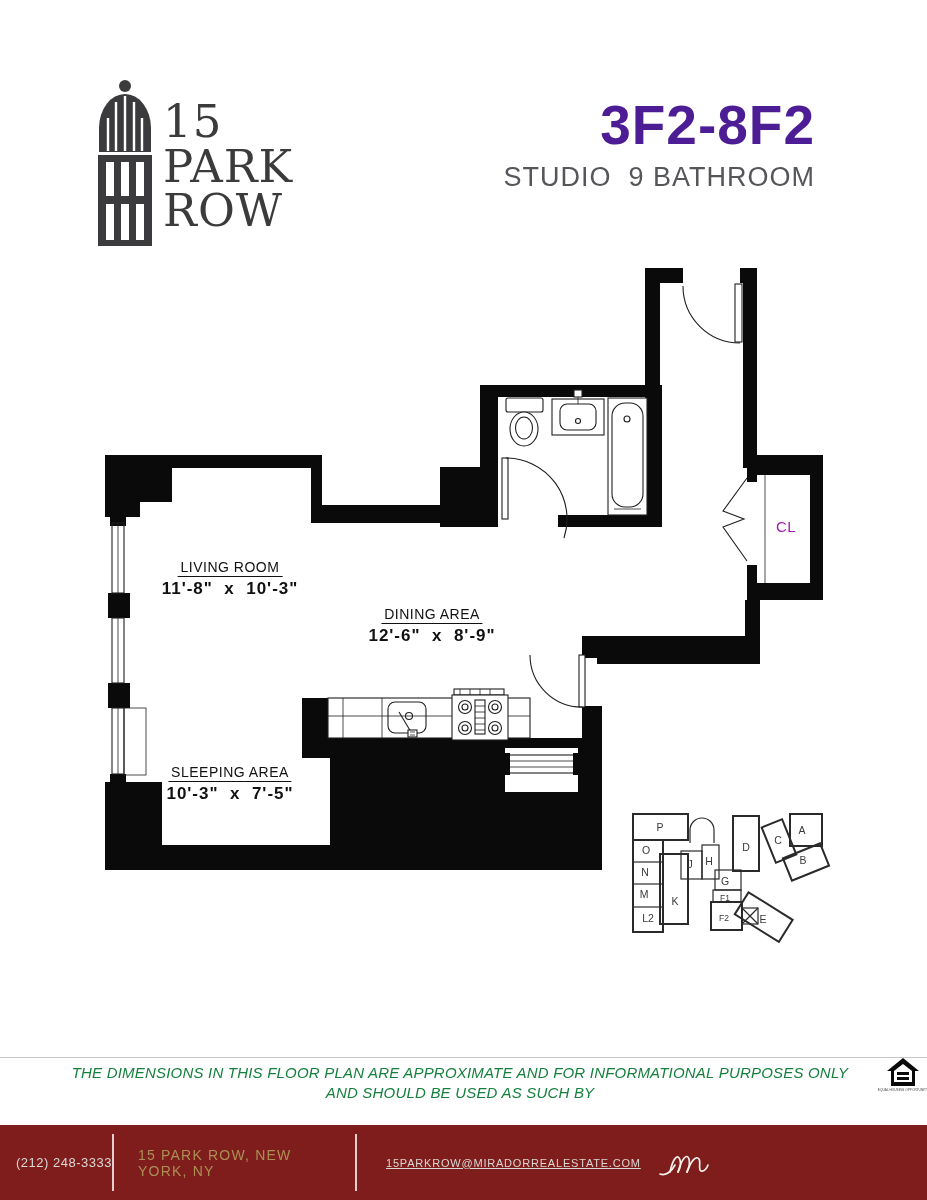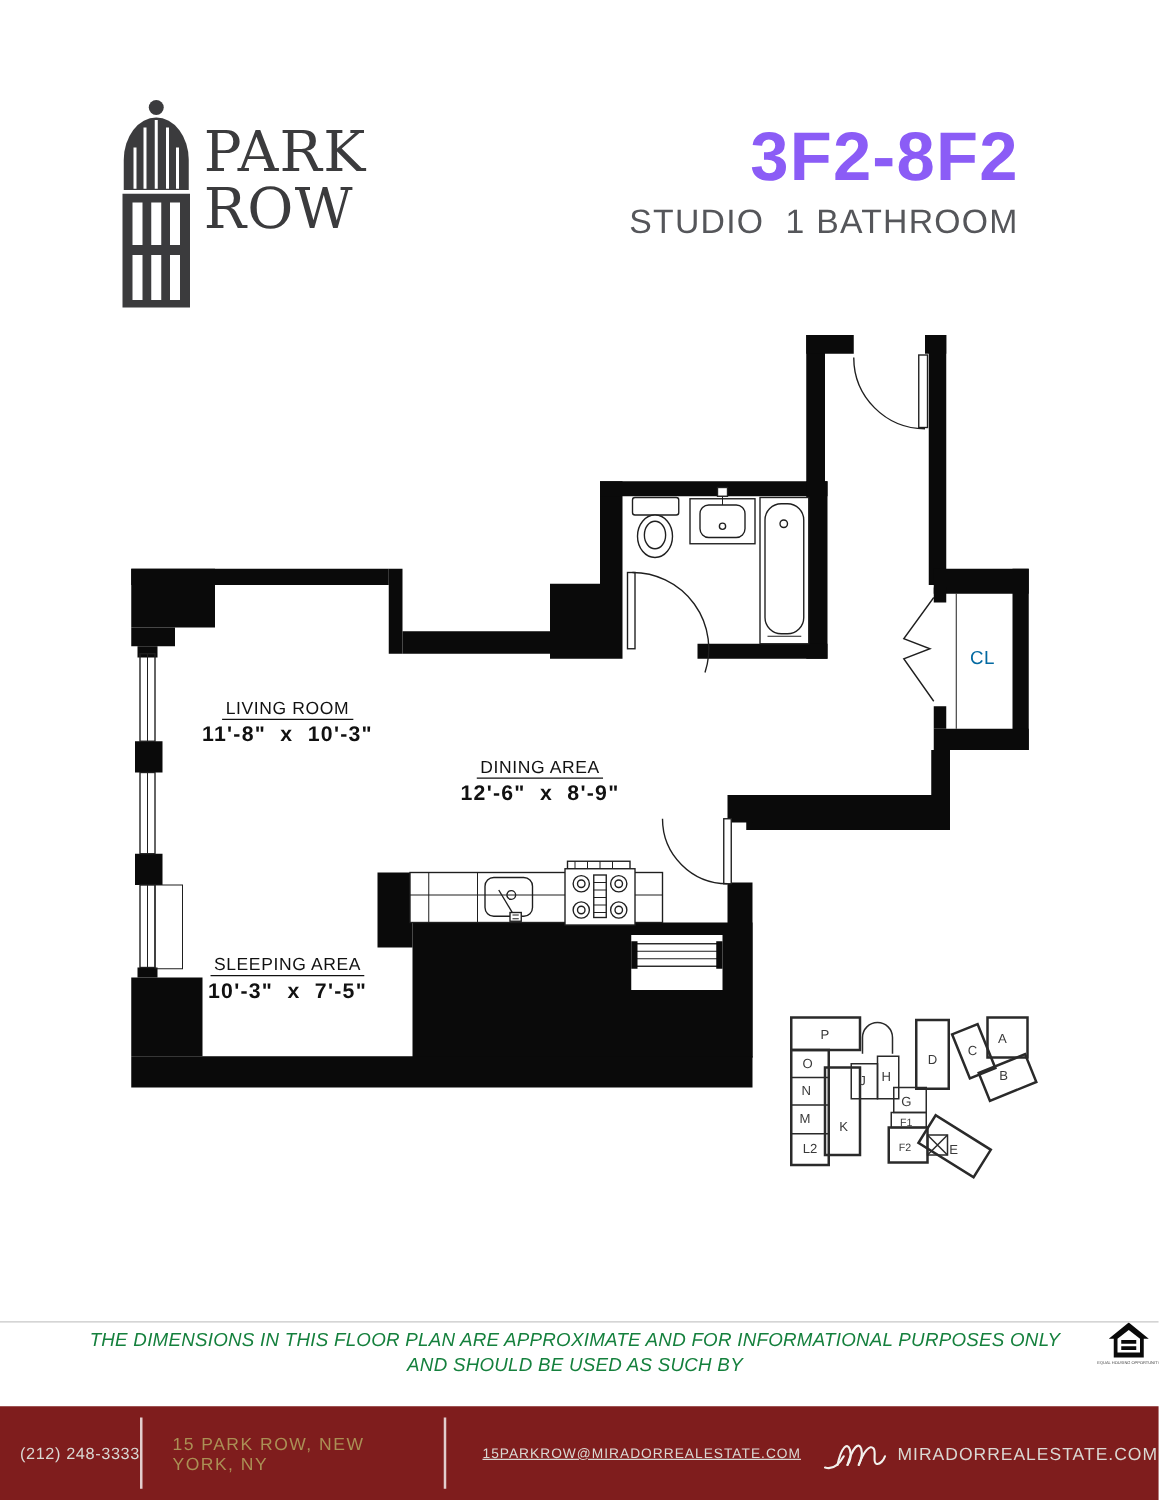--- a/index.html
+++ b/index.html
@@ -8,21 +8,21 @@
     font-family:"Liberation Sans", sans-serif;overflow:hidden;
   }
   
   .logo-text{
     position:absolute;left:163px;top:100px;color:#3b3b3d;
     font-family:"DejaVu Serif", serif;font-size:45px;line-height:0.99;
     letter-spacing:1px;
   }
   .unit-block{position:absolute;right:112px;top:98px;text-align:right;}
   .unit-title{
-    font-size:55px;font-weight:bold;color:#8b5cf6;letter-spacing:1px;line-height:1;
+    font-size:55px;font-weight:bold;color:#4c1d95;letter-spacing:1px;line-height:1;
   }
   .unit-subtitle{
     margin-top:9px;font-size:27px;color:#55565a;letter-spacing:1px;white-space:pre;
   }
   
   #plan-svg{position:absolute;left:0;top:0;}
   .wall{fill:#0a0a0a;}
   .fx{stroke:#1f1f1f;stroke-width:1.1;fill:#ffffff;}
   .fxn{stroke:#1f1f1f;stroke-width:1.1;fill:none;}
   .thin{stroke:#1f1f1f;stroke-width:0.8;fill:none;}
@@ -30,21 +30,21 @@
   .kp-thin{stroke:#2a2a2a;stroke-width:1.2;fill:none;}
   .kp-label{font-family:"Liberation Sans",sans-serif;font-size:10.5px;fill:#3a3a3a;}
   .kp-small{font-size:8.5px;}
   
   .room-label{position:absolute;transform:translateX(-50%);text-align:center;color:#111;}
   .room-name{
     display:inline-block;font-size:14px;letter-spacing:0.5px;font-weight:normal;
     border-bottom:1.5px solid #111;padding:0 3px 1px 3px;
   }
   .room-dims{font-size:17px;letter-spacing:1px;margin-top:2px;font-weight:bold;white-space:pre;}
-  .cl-label{position:absolute;transform:translateX(-50%);font-size:15px;color:#0369a1;letter-spacing:0.5px;}
+  .cl-label{position:absolute;transform:translateX(-50%);font-size:15px;color:#a21caf;letter-spacing:0.5px;}
   
   .top-rule{position:absolute;left:0;top:1057px;width:927px;height:1px;background:#c8c8c8;}
   .disclaimer{
     position:absolute;left:55px;top:1063px;width:810px;text-align:center;
     font-style:italic;font-size:15px;color:#15803d;line-height:1.35;letter-spacing:0.2px;
   }
   
   .footer-bar{
     position:absolute;left:0;top:1125px;width:927px;height:85px;background:#7f1d1d;
   }
@@ -255,27 +255,28 @@
   <g transform="translate(888,1058)">
     <path d="M15,0 L31,13 L27,13 L27,28 L3,28 L3,13 L-1,13 Z" fill="#0a0a0a"></path>
     <path d="M15,6 L24,13 L24,24 L6,24 L6,13 Z" fill="#ffffff"></path>
     <rect x="9" y="14" width="12" height="3" fill="#0a0a0a"></rect>
     <rect x="9" y="19" width="12" height="3" fill="#0a0a0a"></rect>
     <text x="15" y="33" text-anchor="middle" font-size="3.2" fill="#444">EQUAL HOUSING OPPORTUNITY</text>
   </g>
 </svg>
 
 <div class="logo-text">
+  <div>15</div>
   <div>PARK</div>
   <div>ROW</div>
 </div>
 
 <div class="unit-block">
   <div class="unit-title">3F2-8F2</div>
-  <div class="unit-subtitle">STUDIO  1 BATHROOM</div>
+  <div class="unit-subtitle">STUDIO  9 BATHROOM</div>
 </div>
 
 <div class="room-label" style="left:230px;top:558px;">
   <span class="room-name">LIVING ROOM</span>
   <div class="room-dims">11'-8"  x  10'-3"</div>
 </div>
 <div class="room-label" style="left:432px;top:605px;">
   <span class="room-name">DINING AREA</span>
   <div class="room-dims">12'-6"  x  8'-9"</div>
 </div>
@@ -299,14 +300,13 @@
   <div class="footer-item f-sig">
     <svg width="52" height="40" viewBox="0 0 52 40">
       <g stroke="#f2f0ec" stroke-width="1.7" fill="none" stroke-linecap="round">
         <path d="M2,31 C8,33 13,29 17,22"></path>
         <path d="M12,29 C15,15 20,10 22,17 C23,21 22,26 20,29"></path>
         <path d="M20,29 C24,15 29,10 31,16 C32,20 31,25 29,29"></path>
         <path d="M29,29 C33,18 38,12 41,16 C43,19 40,27 43,28 C46,29 49,25 50,22"></path>
       </g>
     </svg>
   </div>
-  <div class="footer-item f-site">MIRADORREALESTATE.COM</div>
 </div>
 
 </body></html>

